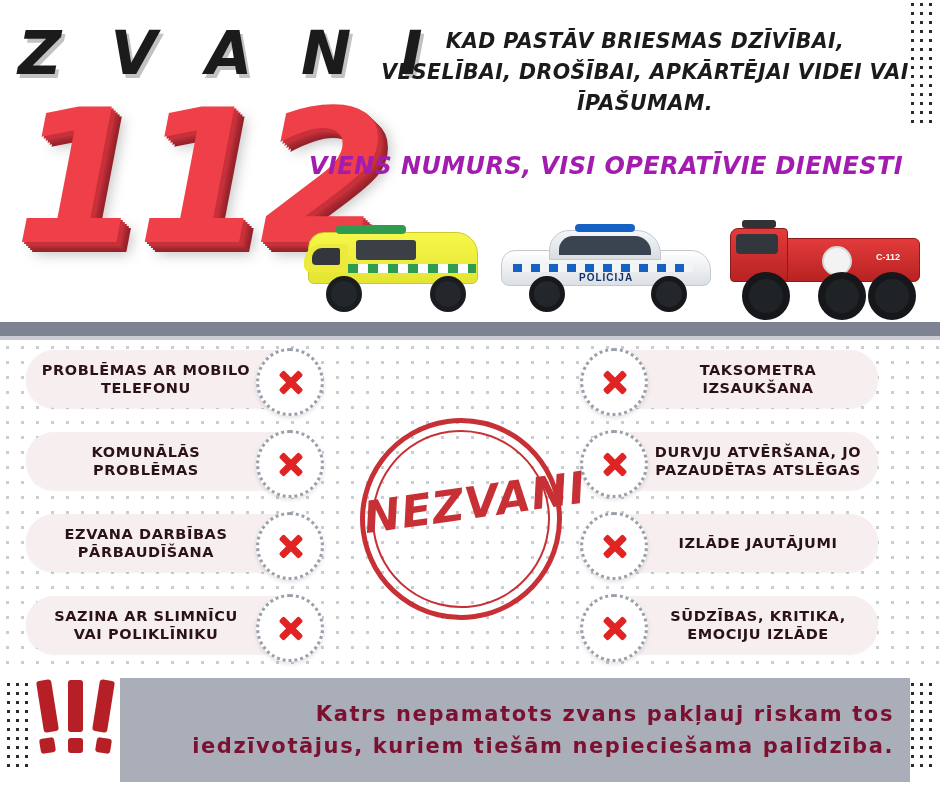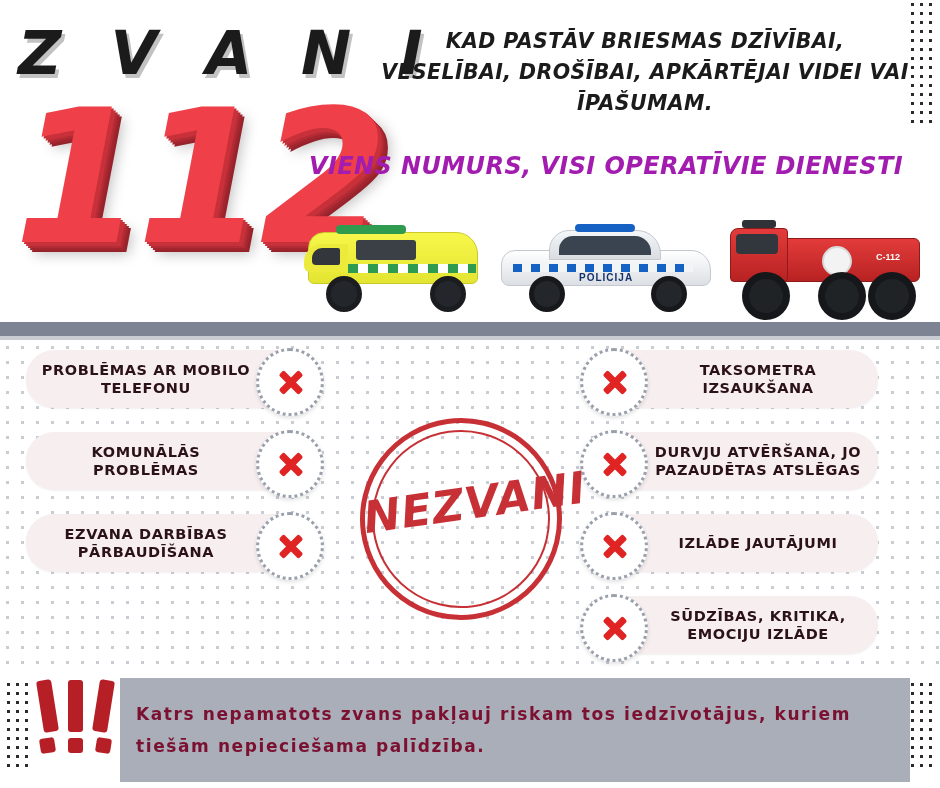--- a/index.html
+++ b/index.html
@@ -365,25 +365,25 @@
     left: 120px; top: 678px;
     width: 790px; height: 104px;
     background: #a9aeb8;
     display: flex;
     align-items: center;
     justify-content: center;
     padding: 0 16px;
     box-sizing: border-box;
   }
   .banner-text {
-    font-size: 17px;
+    font-size: 21px;
     line-height: 32px;
     font-weight: bold;
     color: #7b1030;
-    text-align: left;
+    text-align: right;
     letter-spacing: 1.6px;
     font-family: "DejaVu Sans", sans-serif;
   }
 
   
   .excl {
     position: absolute;
     left: 36px; bottom: 30px;
     width: 82px; height: 78px;
   }
@@ -481,20 +481,26 @@
       </div>
     </div>
 
     <div class="item left">
       <div class="item-label">EZVANA DARBĪBAS PĀRBAUDĪŠANA</div>
       <div class="xbadge on-right">
         <span class="xmark"></span>
       </div>
     </div>
 
+    <div class="item left">
+      <div class="item-label">SAZINA AR SLIMNĪCU VAI POLIKLĪNIKU</div>
+      <div class="xbadge on-right">
+        <span class="xmark"></span>
+      </div>
+    </div>
   </div>
 
   <div class="col col-right">
 
     <div class="item right">
       <div class="xbadge on-left">
         <span class="xmark"></span>
       </div>
       <div class="item-label">TAKSOMETRA IZSAUKŠANA</div>
     </div>

